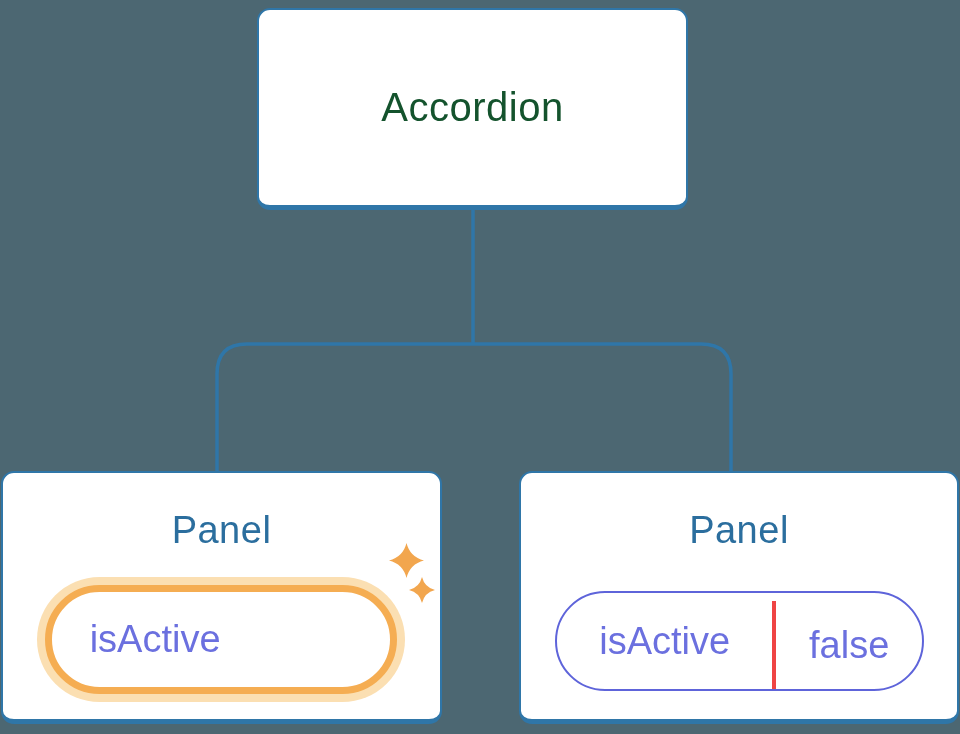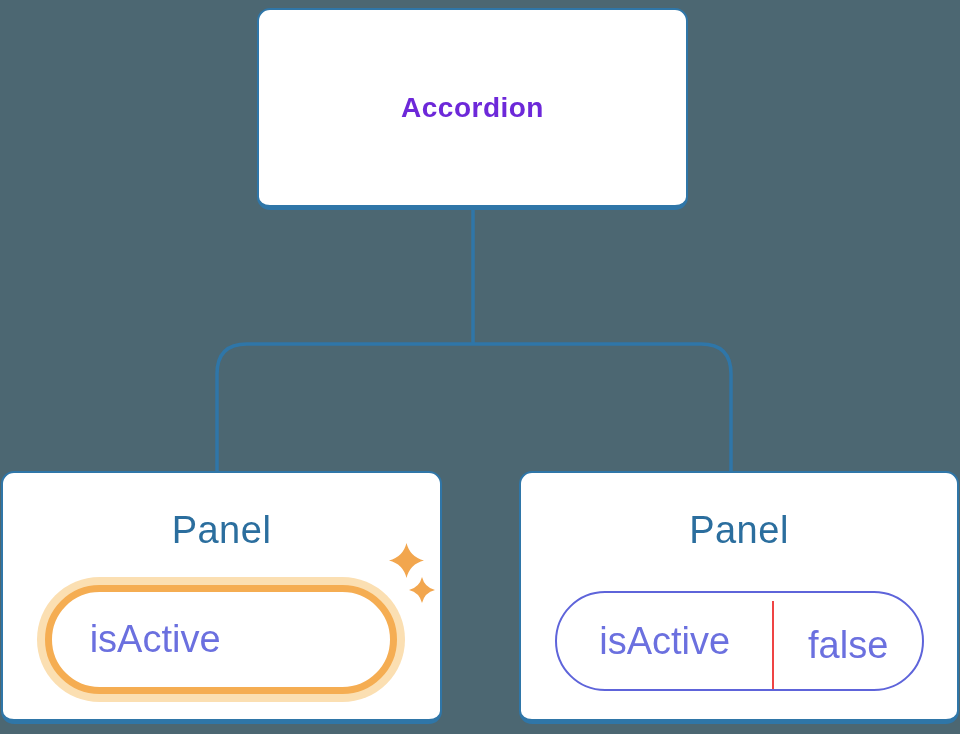--- a/index.html
+++ b/index.html
@@ -23,23 +23,23 @@
     border-bottom-width: 5px;
     border-radius: 13px;
     box-sizing: border-box;
   }
   .node-root {
     left: 257px; top: 8px;
     width: 431px; height: 202px;
     display: flex; align-items: center; justify-content: center;
   }
   .node-title {
-    color: #6d28d9;
-    font-size: 28px;
-    font-weight: 700;
+    color: #14532d;
+    font-size: 40px;
+    font-weight: 400;
     letter-spacing: 0.5px;
   }
   .node-panel {
     top: 471px;
     width: 441px; height: 253px;
   }
   .node-panel.left  { left: 1px; }
   .node-panel.right { left: 519px; width: 440px; }
   .panel-title {
     position: absolute;
@@ -90,21 +90,21 @@
     color: #5358D2;
   }
   .pill.inactive {
     left: 34px; top: 118px;
     width: 369px; height: 100px;
     border: 2px solid #5E64DA;
   }
   .pill.inactive .cell-key   { width: 59%; }
   .pill.inactive .cell-value {
     width: 41%;
-    border-left: 2px solid #ef4444;
+    border-left: 4px solid #ef4444;
     margin-top: 8px;
   }
 
   
   .sparkles {
     position: absolute;
     left: 384px; top: 70px;
     width: 52px; height: 62px;
     pointer-events: none;
   }

